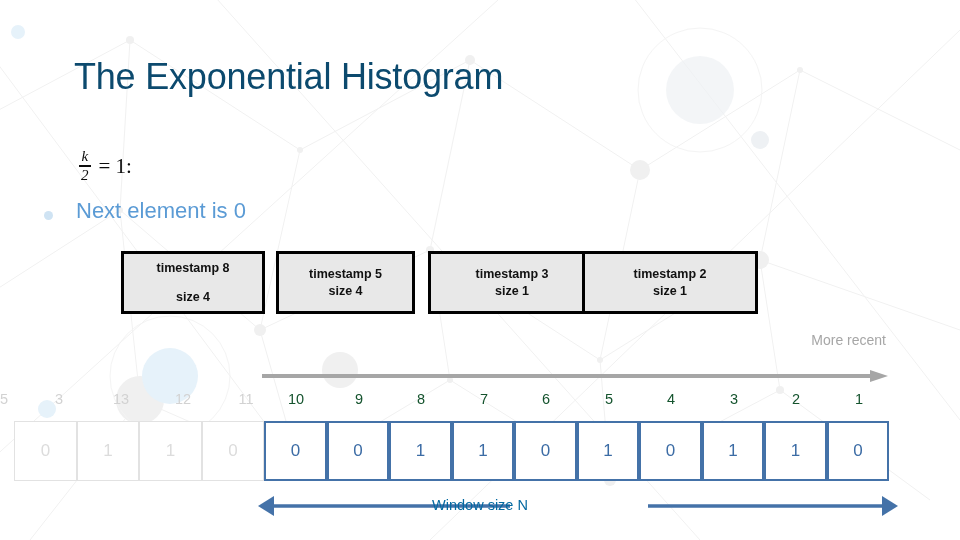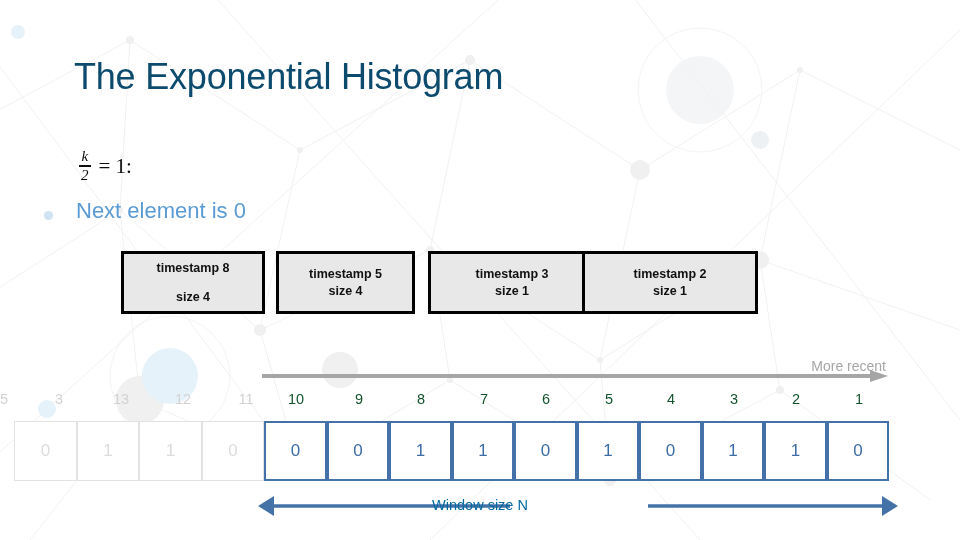--- a/index.html
+++ b/index.html
@@ -109,21 +109,21 @@
   }
   .tick.faded{color:#d2d2d2;}
   
   #recent-arrow{
     position:absolute;
     left:262px;top:369px;
     width:626px;height:14px;
   }
   #more-recent-label{
     position:absolute;
-    right:74px;top:358px;
+    right:74px;top:332px;
     font-size:14px;
     color:#a6a6a6;
     white-space:nowrap;
   }
   
   #cells{
     position:absolute;
     left:0;top:421px;
     width:960px;height:60px;
   }

